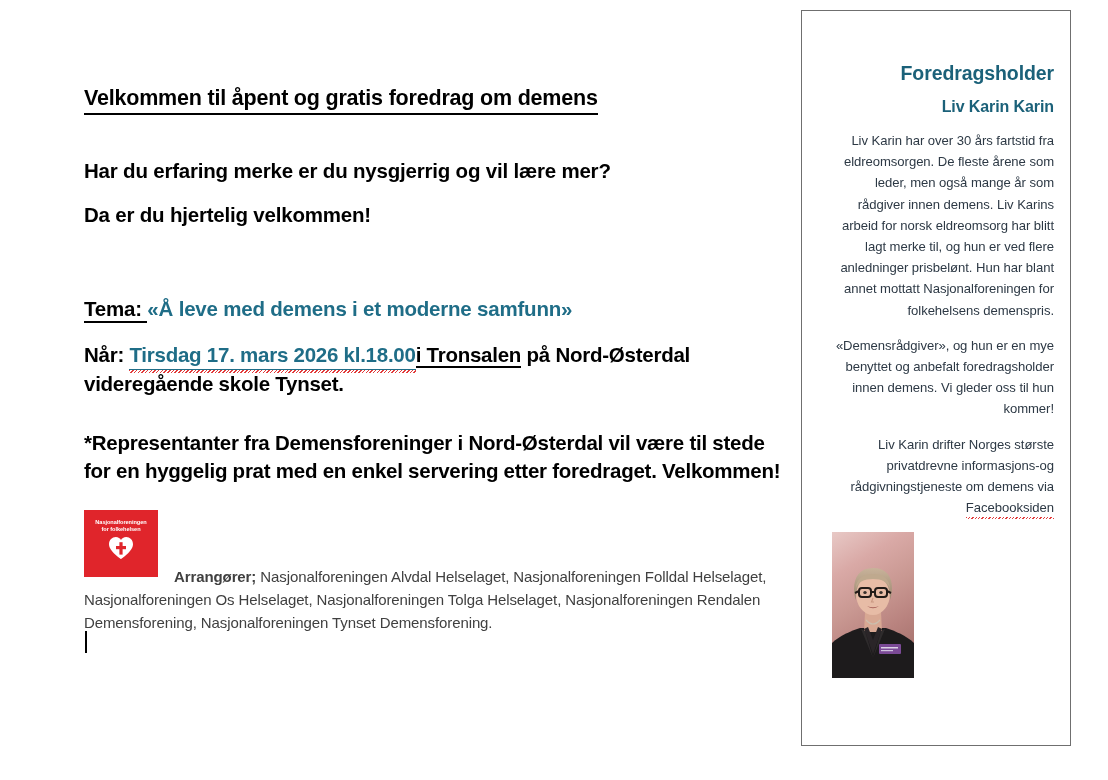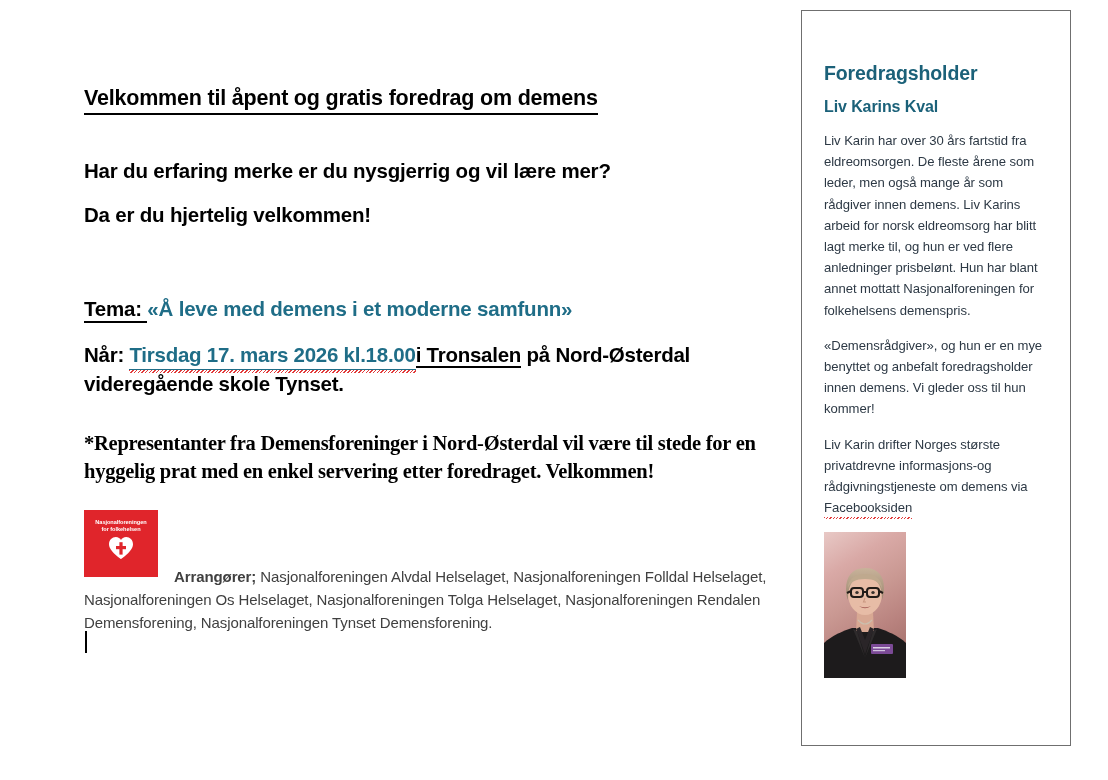--- a/index.html
+++ b/index.html
@@ -103,21 +103,20 @@
     padding-bottom: 0px;
   }
 
   .star-par {
     font-size: 20.5px;
     font-weight: bold;
     letter-spacing: -0.25px;
     line-height: 1.37;
     margin: 0;
     color: #000;
-    font-family: Liberation Serif, serif;
   }
 
   
   #logo-row {
     position: absolute;
     left: 84px;
     top: 510px;
     width: 700px;
   }
   .logo-box {
@@ -177,23 +176,24 @@
     left: 801px;
     top: 10px;
     width: 270px;
     height: 736px;
     border: 1.6px solid #6f6f6f;
     box-sizing: border-box;
     background: #fff;
   }
   #sidebar-inner {
     position: absolute;
-    left: 22px;
+    left: 30px;
     top: 52px;
     width: 222px;
+    text-align: right;
   }
   .side-h1 {
     font-size: 19.5px;
     font-weight: bold;
     color: #1b6179;
     margin: 0 0 14px 0;
     letter-spacing: -0.1px;
     line-height: 1.1;
   }
   .side-h2 {
@@ -280,21 +280,21 @@
   </div>
 </div>
 
 <div id="caret"></div>
 
 <div id="sidebar">
   <div id="sidebar-inner">
 
     <h2 class="side-h1">Foredragsholder</h2>
 
-    <h3 class="side-h2">Liv Karins Kval</h3>
+    <h3 class="side-h2">Liv Karin Karin</h3>
 
     <p class="side-p">Liv Karin har over 30 års fartstid fra eldreomsorgen. De fleste årene som leder, men også mange år som rådgiver innen demens. Liv Karins arbeid for norsk eldreomsorg har blitt lagt merke til, og hun er ved flere anledninger prisbelønt. Hun har blant annet mottatt Nasjonalforeningen for folkehelsens demenspris.</p>
 
     <p class="side-p">«Demensrådgiver», og hun er en mye benyttet og anbefalt foredragsholder innen demens. Vi gleder oss til hun kommer!</p>
 
     <p class="side-p">
       <span>Liv Karin drifter Norges største privatdrevne informasjons-og rådgivningstjeneste om demens via </span><span class="spell-link">Facebooksiden</span>
     </p>
 
     <div id="portrait">

